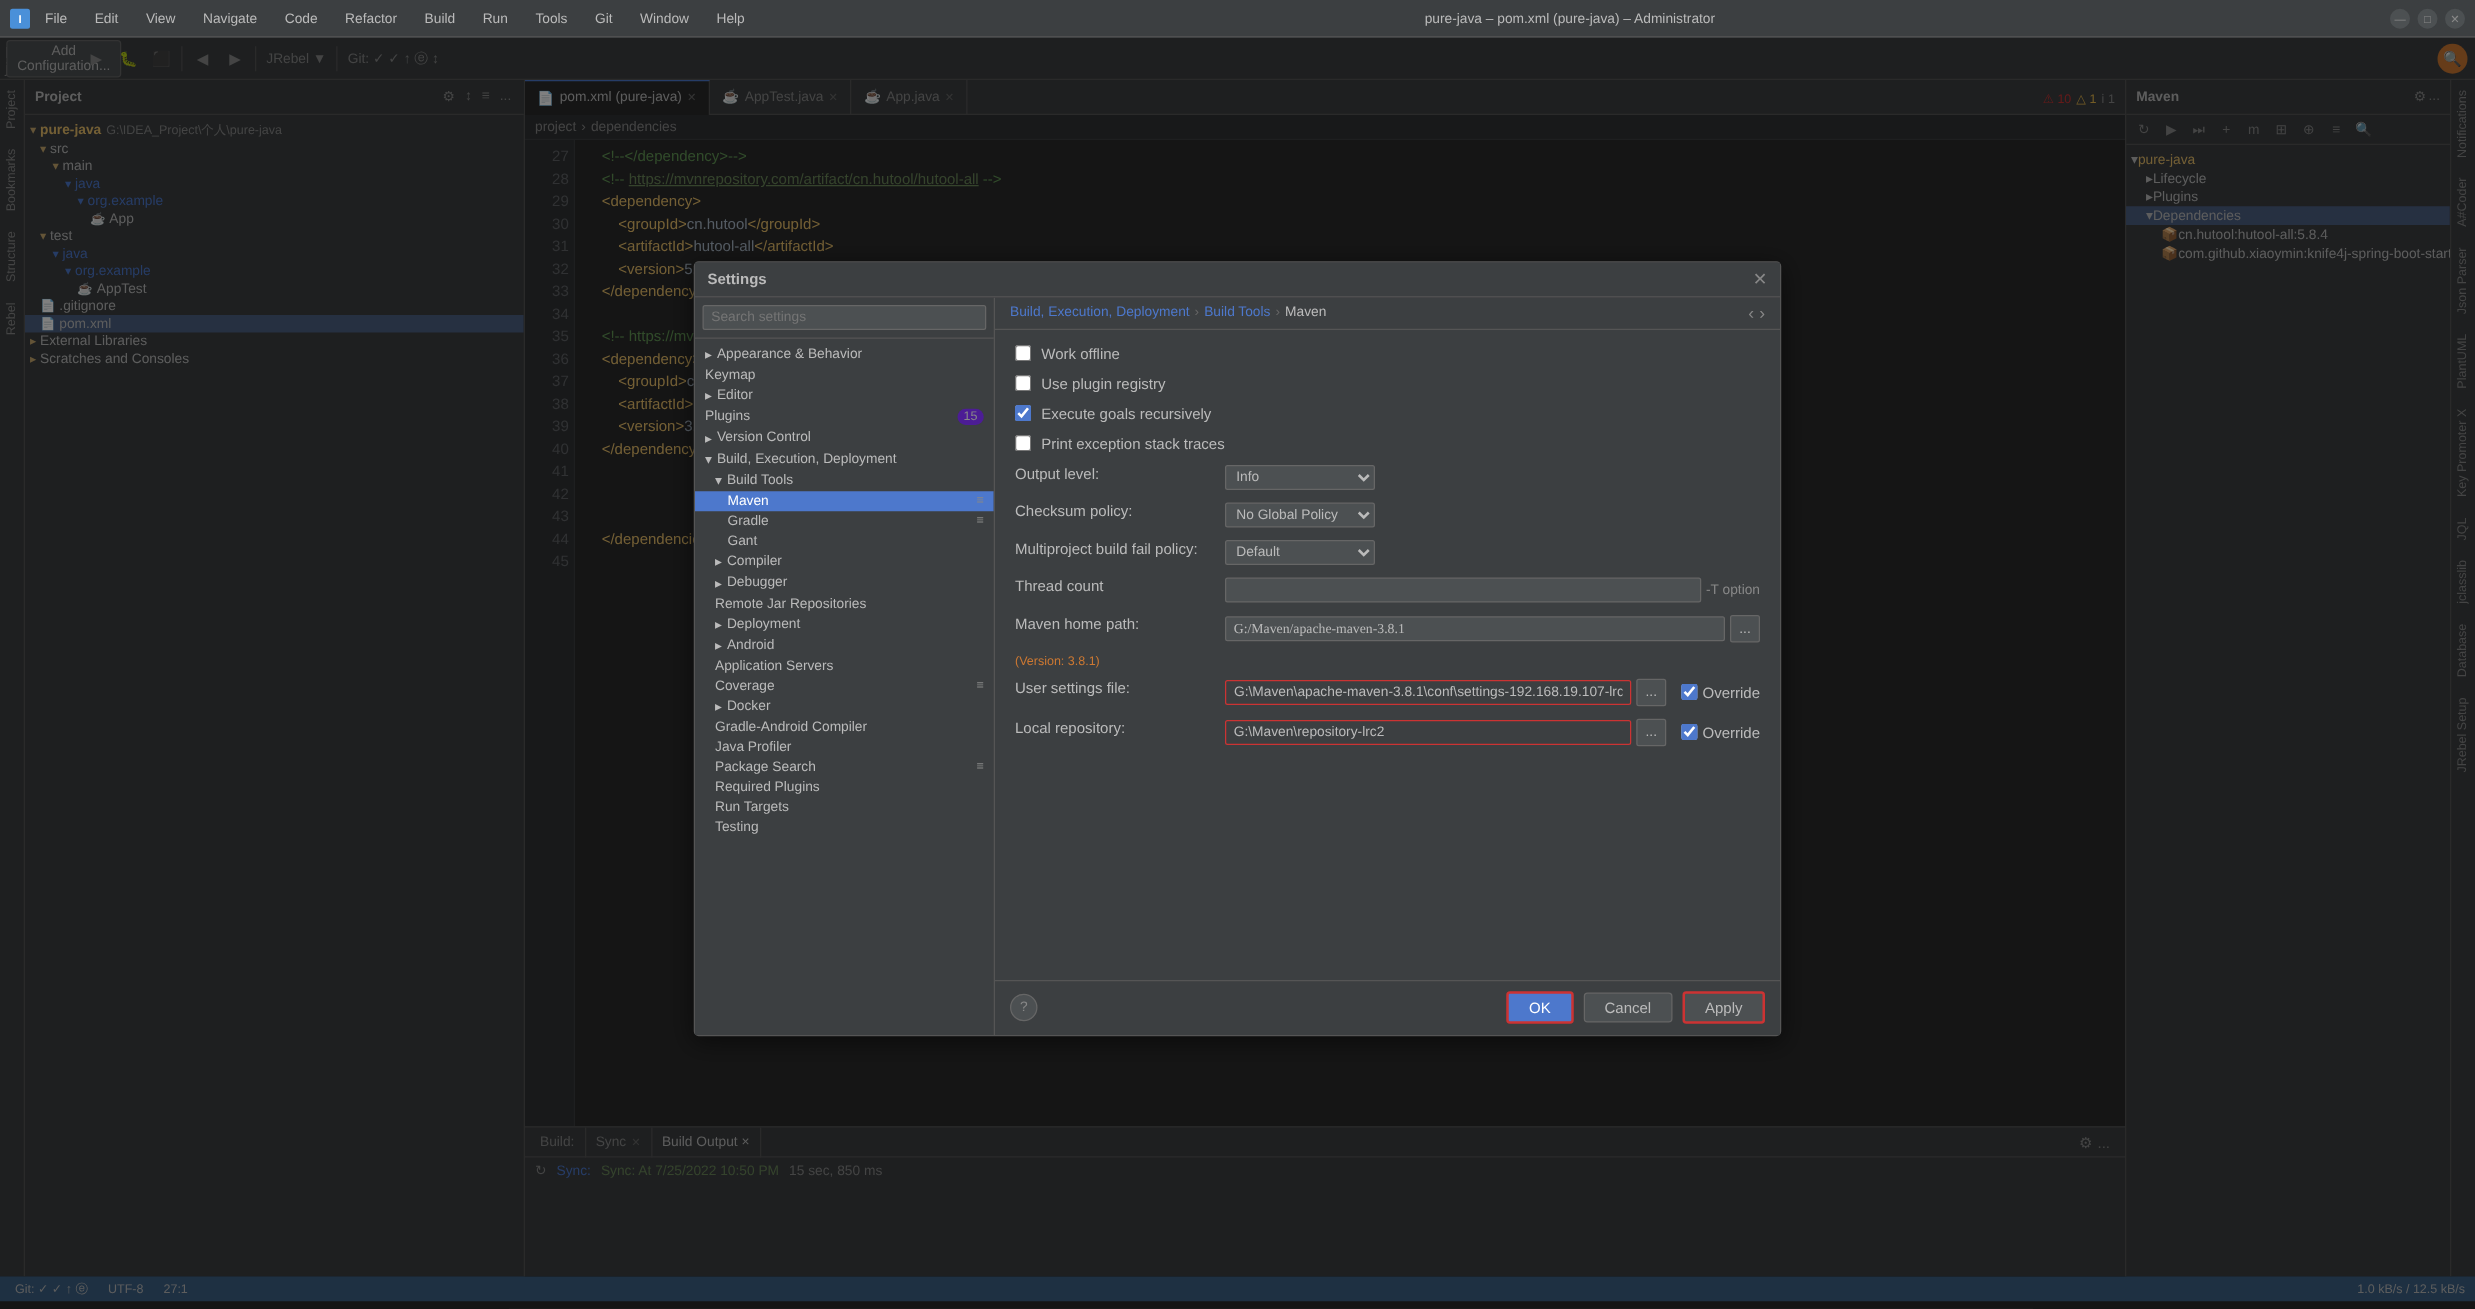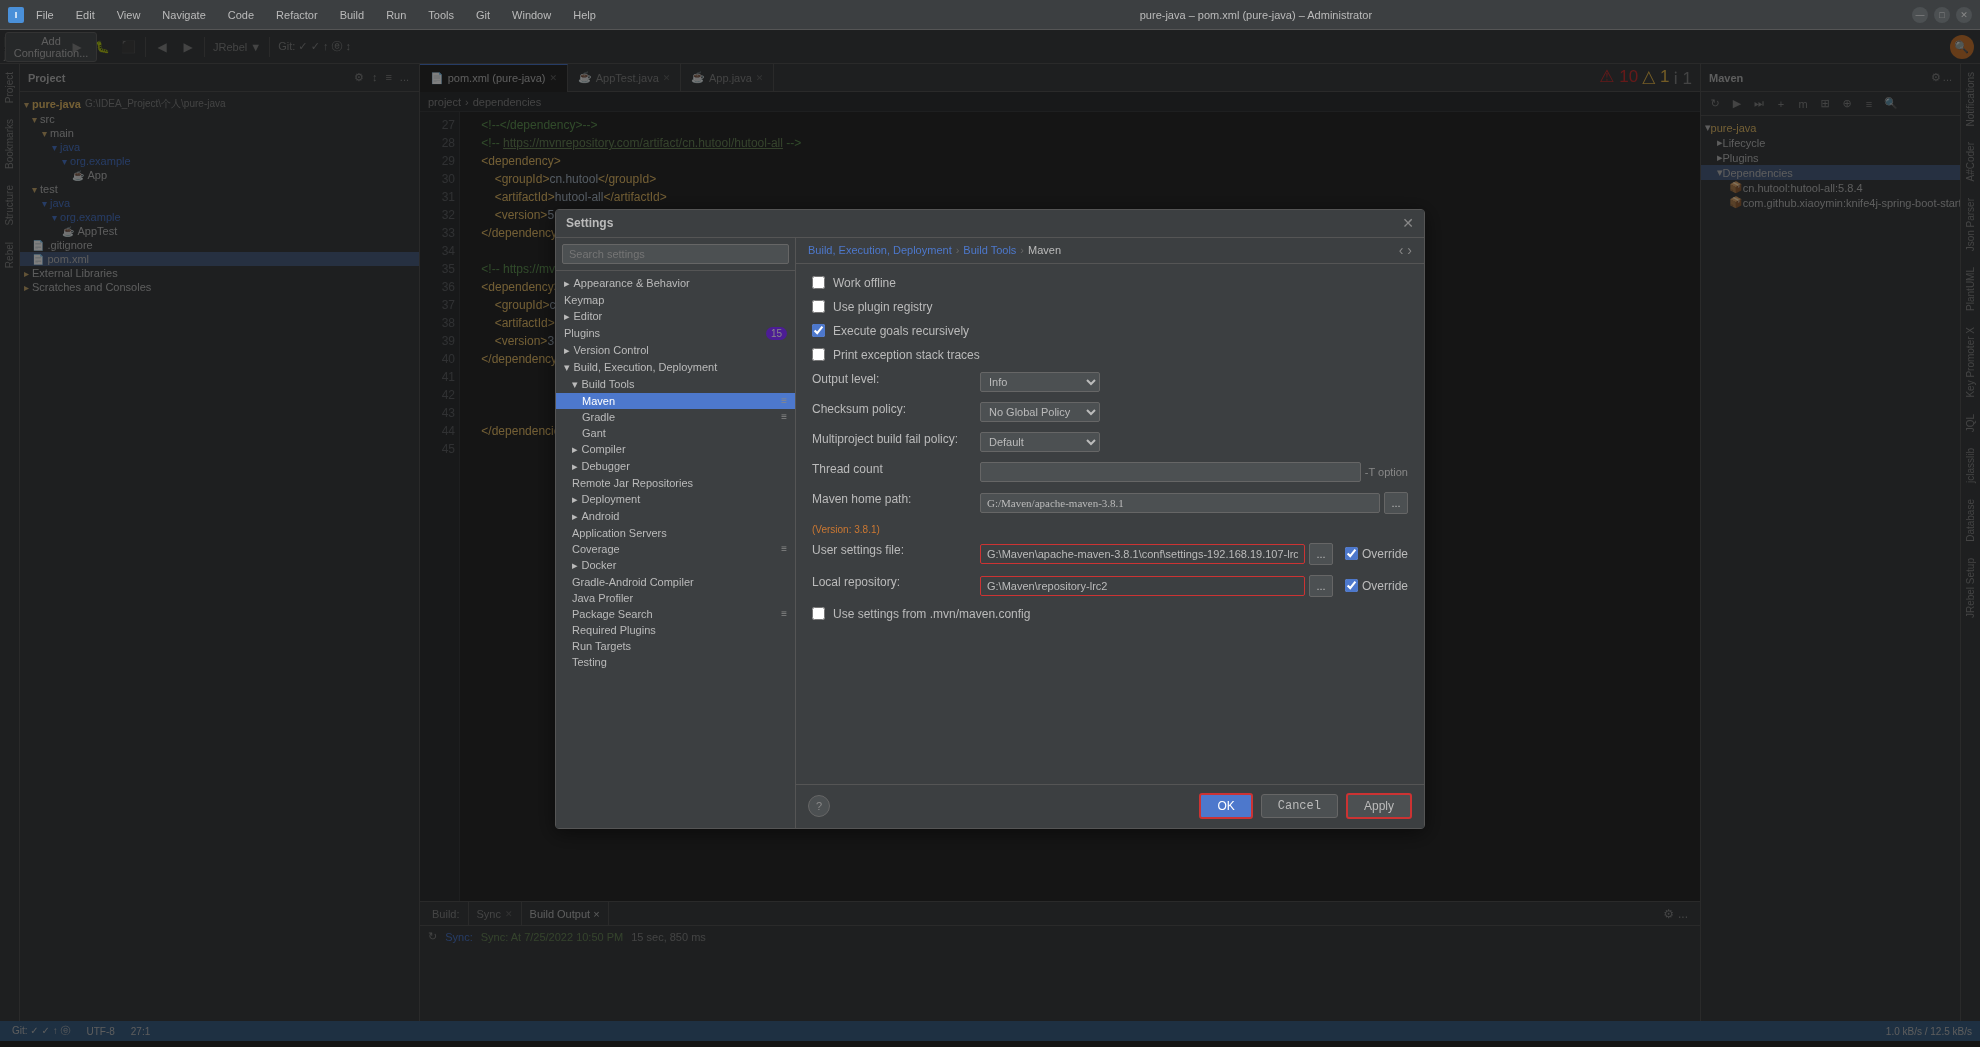--- a/index.html
+++ b/index.html
@@ -436,21 +436,20 @@
       padding: 4px 16px;
       font-size: 12px;
       cursor: pointer;
       border-radius: 3px;
       border: 1px solid #666;
     }
     .dialog-btn.secondary {
       background: #4c5052;
       color: #bbbbbb;
       border-color: #666;
-      font-family: Liberation Mono, monospace;
     }
     .dialog-btn.apply {
       background: #4c5052;
       color: #bbbbbb;
       border: 2px solid #cc3333;
     }
     .dialog-btn.ok {
       background: #4d78cc;
       color: white;
       border: 2px solid #cc3333;
@@ -685,21 +684,21 @@
         <span>☕</span>
         <span>AppTest.java</span>
         <span class="tab-close">✕</span>
       </div>
       <div class="editor-tab">
         <span>☕</span>
         <span>App.java</span>
         <span class="tab-close">✕</span>
       </div>
       <div style="flex:1;"></div>
-      <div style="display:flex; align-items:flex-start; padding:0 8px; color:#888; font-size:17px;">
+      <div style="display:flex; align-items:flex-end; padding:0 8px; color:#888; font-size:10px;">
         <span style="color:#cc3333;">⚠ 10</span>
         <span style="color:#e8b84b; margin-left:4px;">△ 1</span>
         <span style="margin-left:4px;">ℹ 1</span>
       </div>
     </div>
 
     <div id="breadcrumb-bar">
       <span>project</span>
       <span class="breadcrumb-sep">›</span>
       <span>dependencies</span>
@@ -1048,24 +1047,20 @@
             <div class="setting-field-value">
               <input type="text" class="setting-input highlight" value="G:\Maven\repository-lrc2" style="flex: 1 1 0%;">
               <button class="browse-btn">...</button>
               <div class="override-checkbox" style="margin-left:8px;">
                 <input type="checkbox" checked="" class="setting-checkbox" style="">
                 <span style="color:#bbbbbb; font-size:12px;">Override</span>
               </div>
             </div>
           </div>
 
-          <div class="setting-row">
-            <input type="checkbox" class="setting-checkbox" style="">
-            <span class="setting-label">Use settings from .mvn/maven.config</span>
-          </div>
         </div>
 
         <div id="dialog-footer">
           <button class="help-btn">?</button>
           <button class="dialog-btn ok">OK</button>
           <button class="dialog-btn secondary">Cancel</button>
           <button class="dialog-btn apply">Apply</button>
         </div>
       </div>
     </div>

